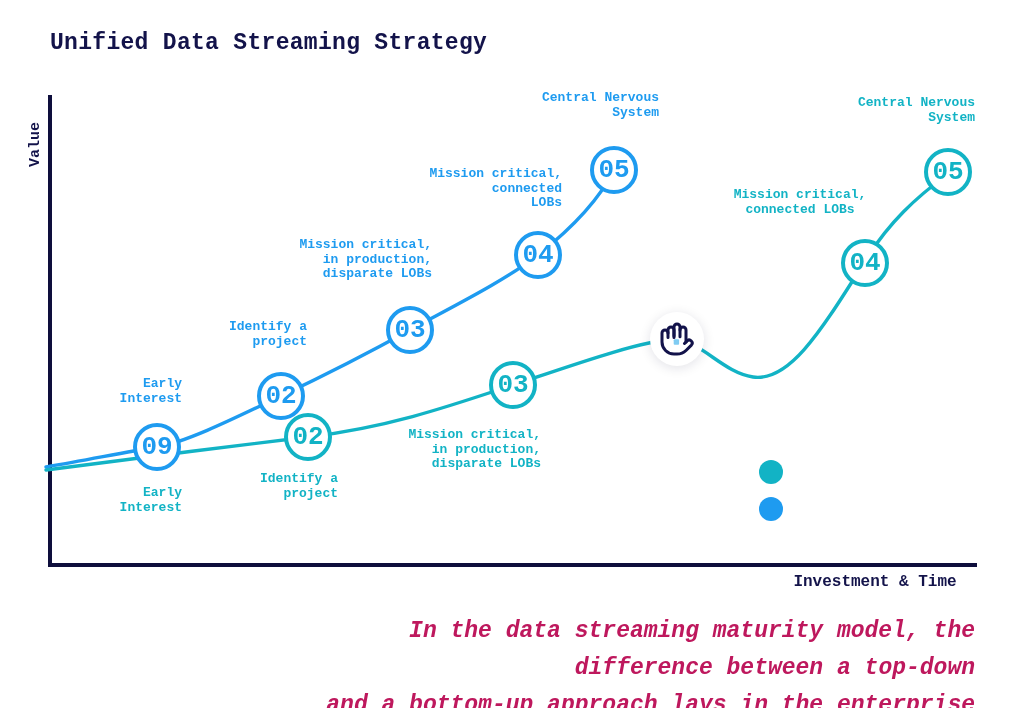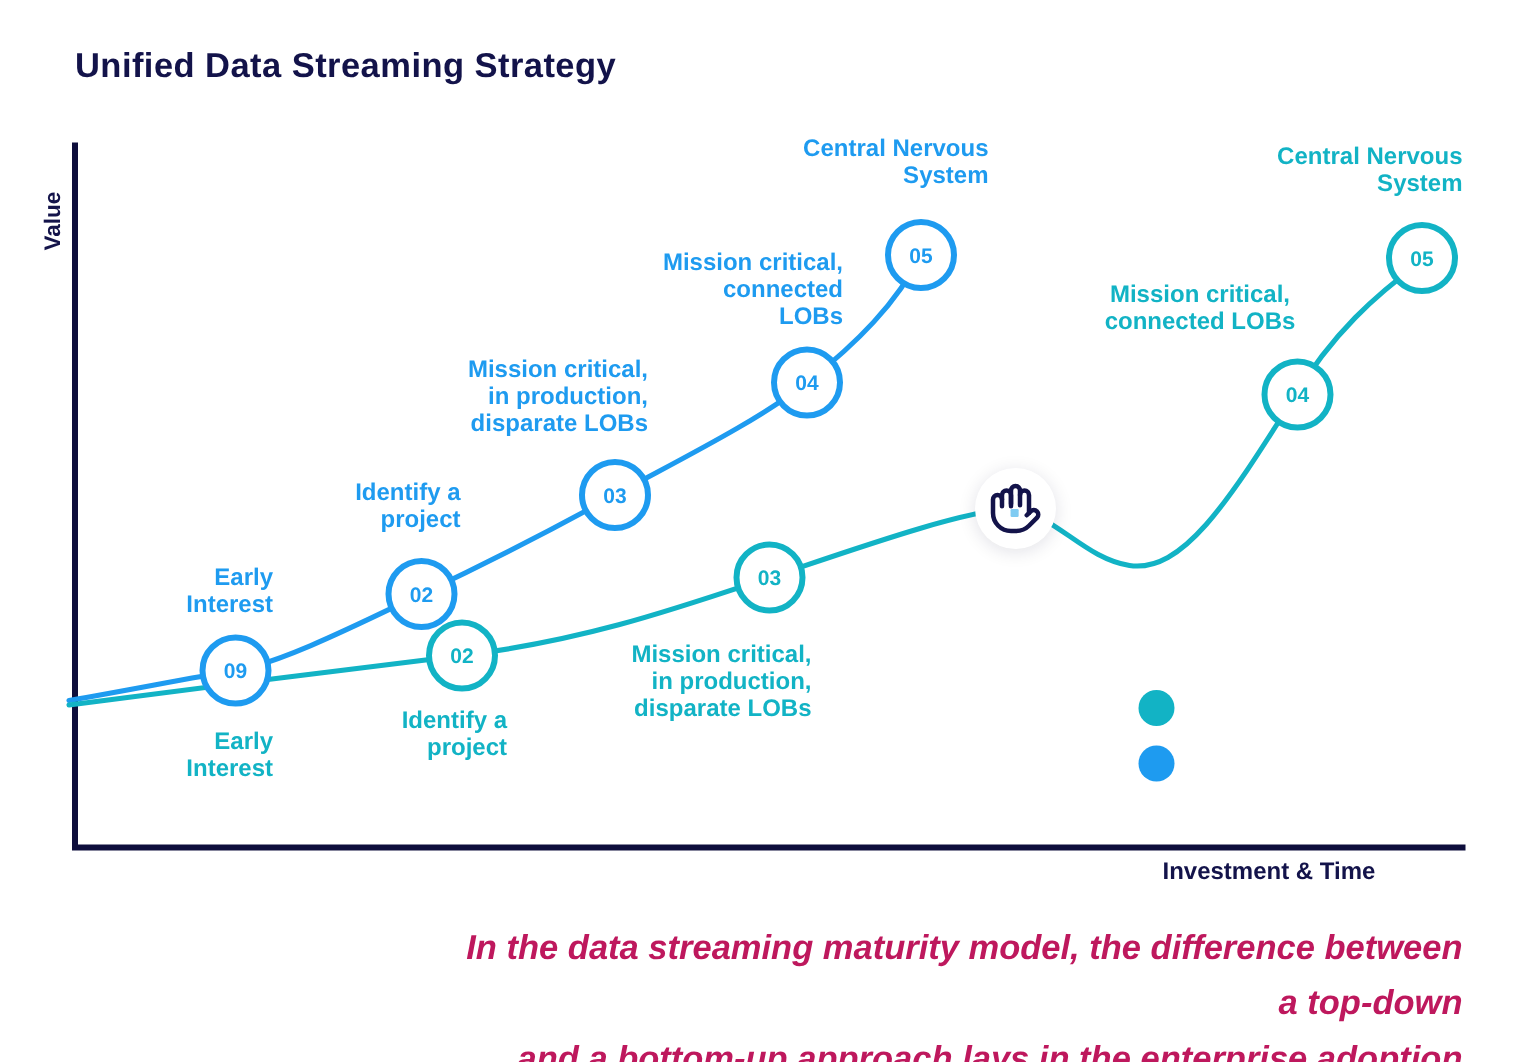--- a/index.html
+++ b/index.html
@@ -1,41 +1,41 @@
 <!DOCTYPE html>
 <html><head>
 <meta charset="utf-8">
 <style>
   html,body{margin:0;padding:0;background:#fff;}
   .canvas{
     position:relative;width:1024px;height:708px;background:#ffffff;overflow:hidden;
-    font-family:Liberation Sans, sans-serif;
+    font-family:Liberation Mono, monospace;
   }
   .title{
     position:absolute;left:50px;top:30px;font-size:23px;font-weight:800;
     color:#13134A;letter-spacing:.3px;margin:0;
   }
   .ylab{
     position:absolute;left:27px;top:167px;transform:rotate(-90deg);
     transform-origin:0 0;font-weight:700;font-size:15px;color:#13134A;
   }
   .xlab{
-    position:absolute;left:775px;top:573px;width:200px;text-align:left;
+    position:absolute;left:775px;top:573px;width:200px;text-align:center;
     font-weight:700;font-size:16px;color:#13134A;
   }
   .lbl{
-    position:absolute;font-weight:700;font-size:16px;line-height:1.12;
+    position:absolute;font-weight:700;font-size:13px;line-height:1.12;
     white-space:pre-line;
   }
   .ta-r{text-align:right}.ta-c{text-align:center}
   .c-blue{color:#1E9BF0}.c-teal{color:#12B3C5}.c-navy{color:#13134A}
   .ms{
     position:absolute;width:48px;height:48px;border-radius:50%;background:#fff;
     border:4px solid;box-sizing:border-box;display:flex;align-items:center;
-    justify-content:center;font-weight:700;font-size:14px;
+    justify-content:center;font-weight:700;font-size:26px;
   }
   .ms.blue{border-color:#1E9BF0;color:#1E9BF0}
   .ms.teal{border-color:#12B3C5;color:#12B3C5}
   .hand{
     position:absolute;left:650px;top:312px;width:54px;height:54px;border-radius:50%;
     background:#fff;display:flex;align-items:center;justify-content:center;
     box-shadow:0 2px 12px rgba(14,14,60,.12);
   }
   .dot{position:absolute;width:24px;height:24px;border-radius:50%;}
   .dot.teal{background:#12B3C5;left:759px;top:460px;}

